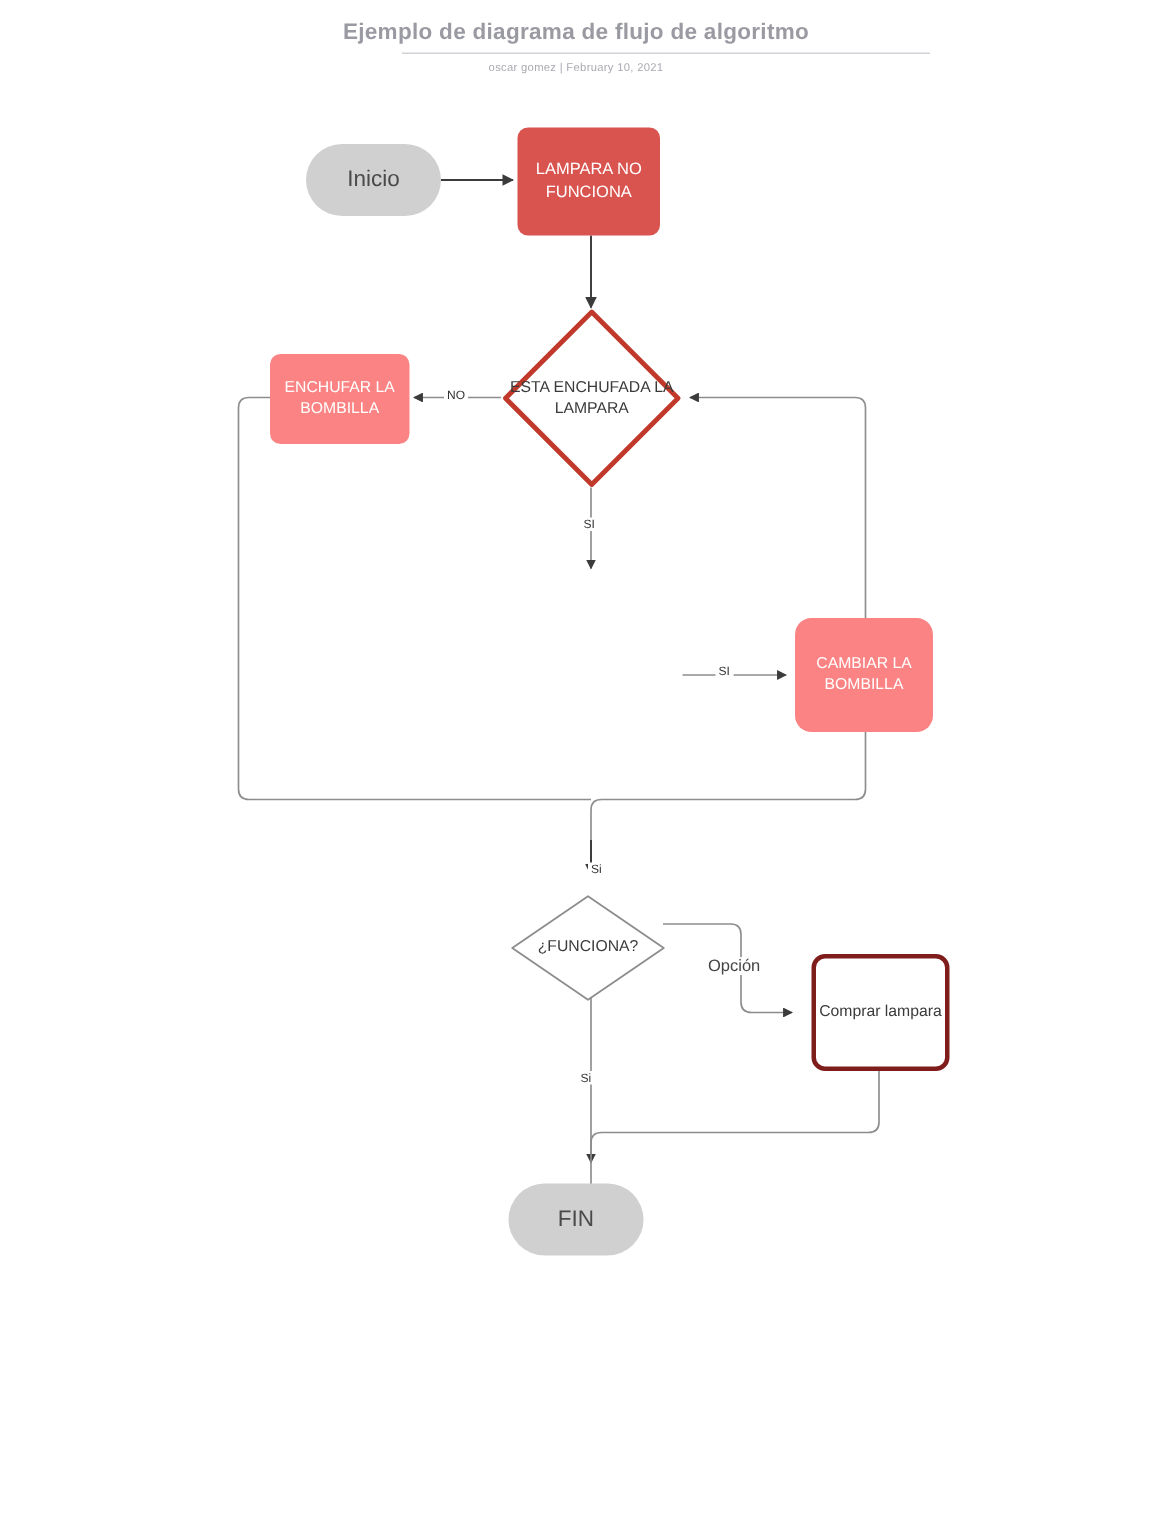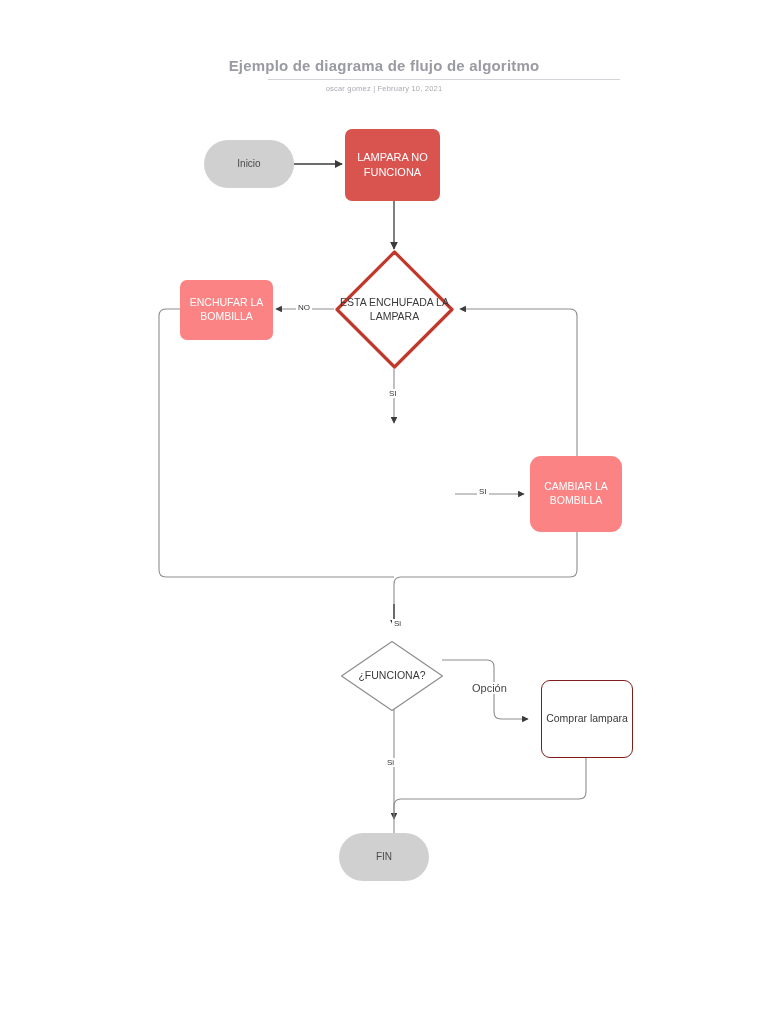--- a/index.html
+++ b/index.html
@@ -12,21 +12,20 @@
     height: 1024px;
     position: relative;
     font-family: "Liberation Sans", sans-serif;
     overflow: hidden;
   }
   #canvas {
     position: absolute;
     left: 0; top: 0;
     width: 768px;
     height: 960px;
-    margin-top: 44px;
   }
 
   
   .page-title {
     position: absolute;
     left: 0; top: 13px;
     width: 768px;
     text-align: center;
     font-size: 15px;
     font-weight: bold;
@@ -75,37 +74,37 @@
     display: flex;
     align-items: center;
     justify-content: center;
     text-align: center;
     line-height: 1.32;
   }
   .node-pill {
     background: #d0d0d0;
     border-radius: 24px;
     color: #4a4a4a;
-    font-size: 10px;
+    font-size: 15px;
   }
   .node-red {
     background: #d9534f;
     border-radius: 7px;
     color: #ffffff;
     font-size: 11px;
   }
   .node-salmon {
     background: #fb8383;
     border-radius: 7px;
     color: #ffffff;
     font-size: 10.5px;
   }
   .node-white {
     background: #ffffff;
-    border: 1px solid #7f1d1d;
+    border: 3px solid #7f1d1d;
     border-radius: 9px;
     color: #3a3a3a;
     font-size: 10.5px;
   }
 
   
   .diamond-wrap {
     position: absolute;
   }
   .diamond-wrap svg {

